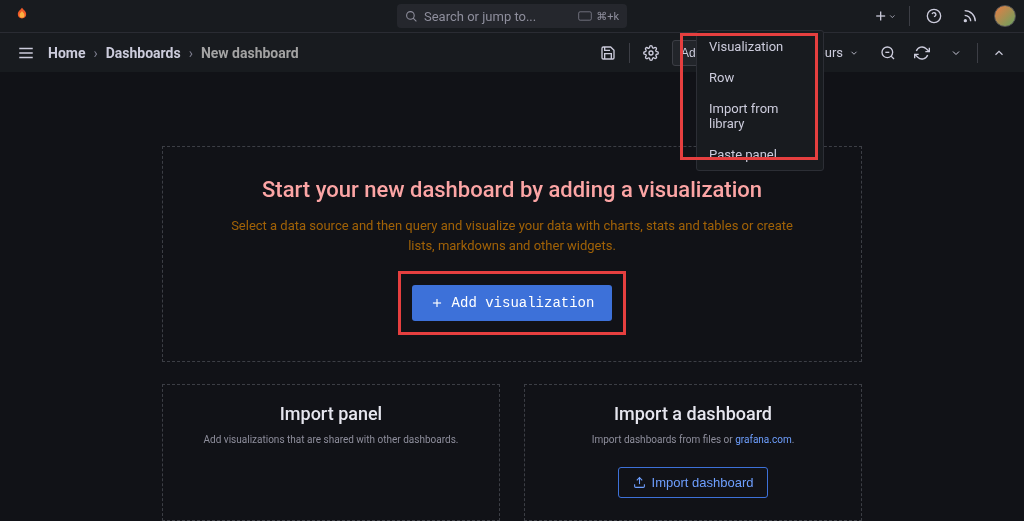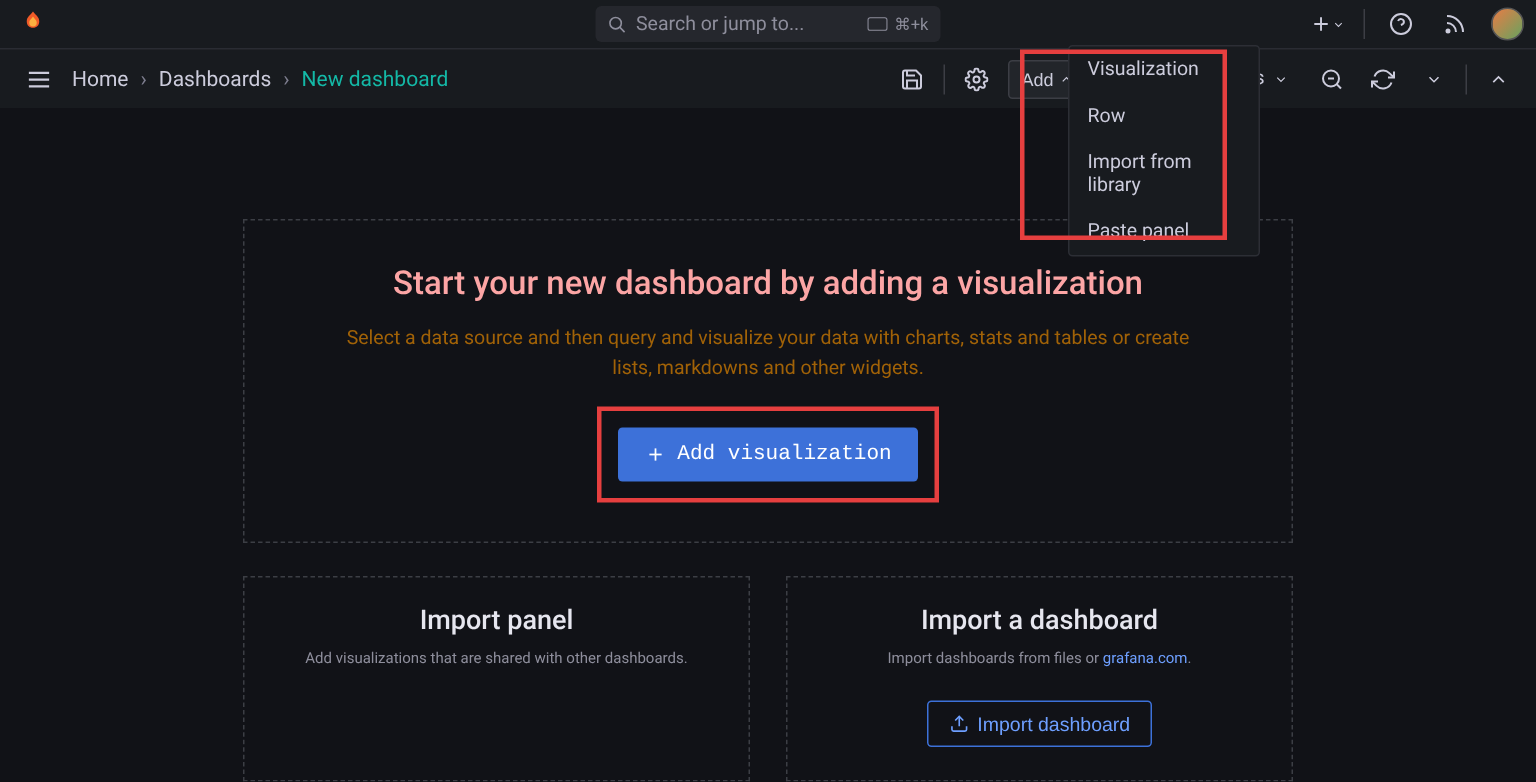--- a/index.html
+++ b/index.html
@@ -52,22 +52,22 @@
       height: 40px;
       background: #181b1f;
       border-top: 1px solid #2a2c33;
       display: flex;
       align-items: center;
       justify-content: space-between;
       padding: 0 12px;
     }
     .breadcrumb-left { display: flex; align-items: center; gap: 8px; }
     .menu-icon { width: 28px; height: 28px; display: flex; align-items: center; justify-content: center; cursor: pointer; }
-    .crumb { color: #ccccdc; font-size: 14px; cursor: pointer; }
-    .crumb.muted { color: #14b8a6; }
+    .crumb { color: #ccccdc; font-size: 14px; cursor: pointer; font-weight: bold; }
+    .crumb.muted { color: #a3a3a3; }
     .crumb-sep { color: #7d7d8e; }
     .breadcrumb-right { display: flex; align-items: center; gap: 8px; position: relative; }
     .toolbar-btn {
       height: 26px;
       border: 1px solid #3c3e45;
       border-radius: 3px;
       background: #22252a;
       color: #ccccdc;
       font-size: 12px;
       padding: 0 8px;
@@ -76,21 +76,21 @@
       gap: 4px;
       cursor: pointer;
     }
     .toolbar-icon { width: 26px; height: 26px; display: flex; align-items: center; justify-content: center; color: #ccccdc; cursor: pointer; }
     .time-picker { display: flex; align-items: center; gap: 6px; padding: 0 8px; color: #ccccdc; cursor: pointer; font-size: 13px; }
     .divider-v { width: 1px; height: 20px; background: #3c3e45; }
 
     .dropdown-menu {
       position: absolute;
       top: 30px;
-      left: 712px;
+      left: 696px;
       width: 128px;
       background: #181b1f;
       border: 1px solid #2c2e35;
       border-radius: 3px;
       z-index: 100;
     }
     .dropdown-item {
       padding: 8px 12px;
       font-size: 13px;
       color: #ccccdc;

